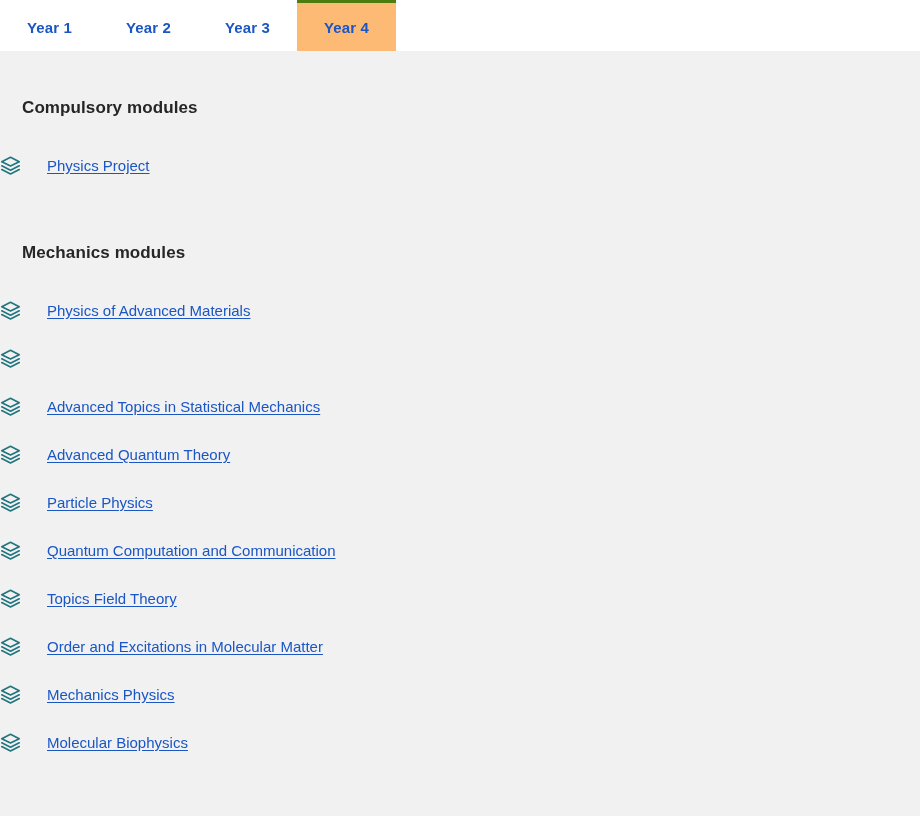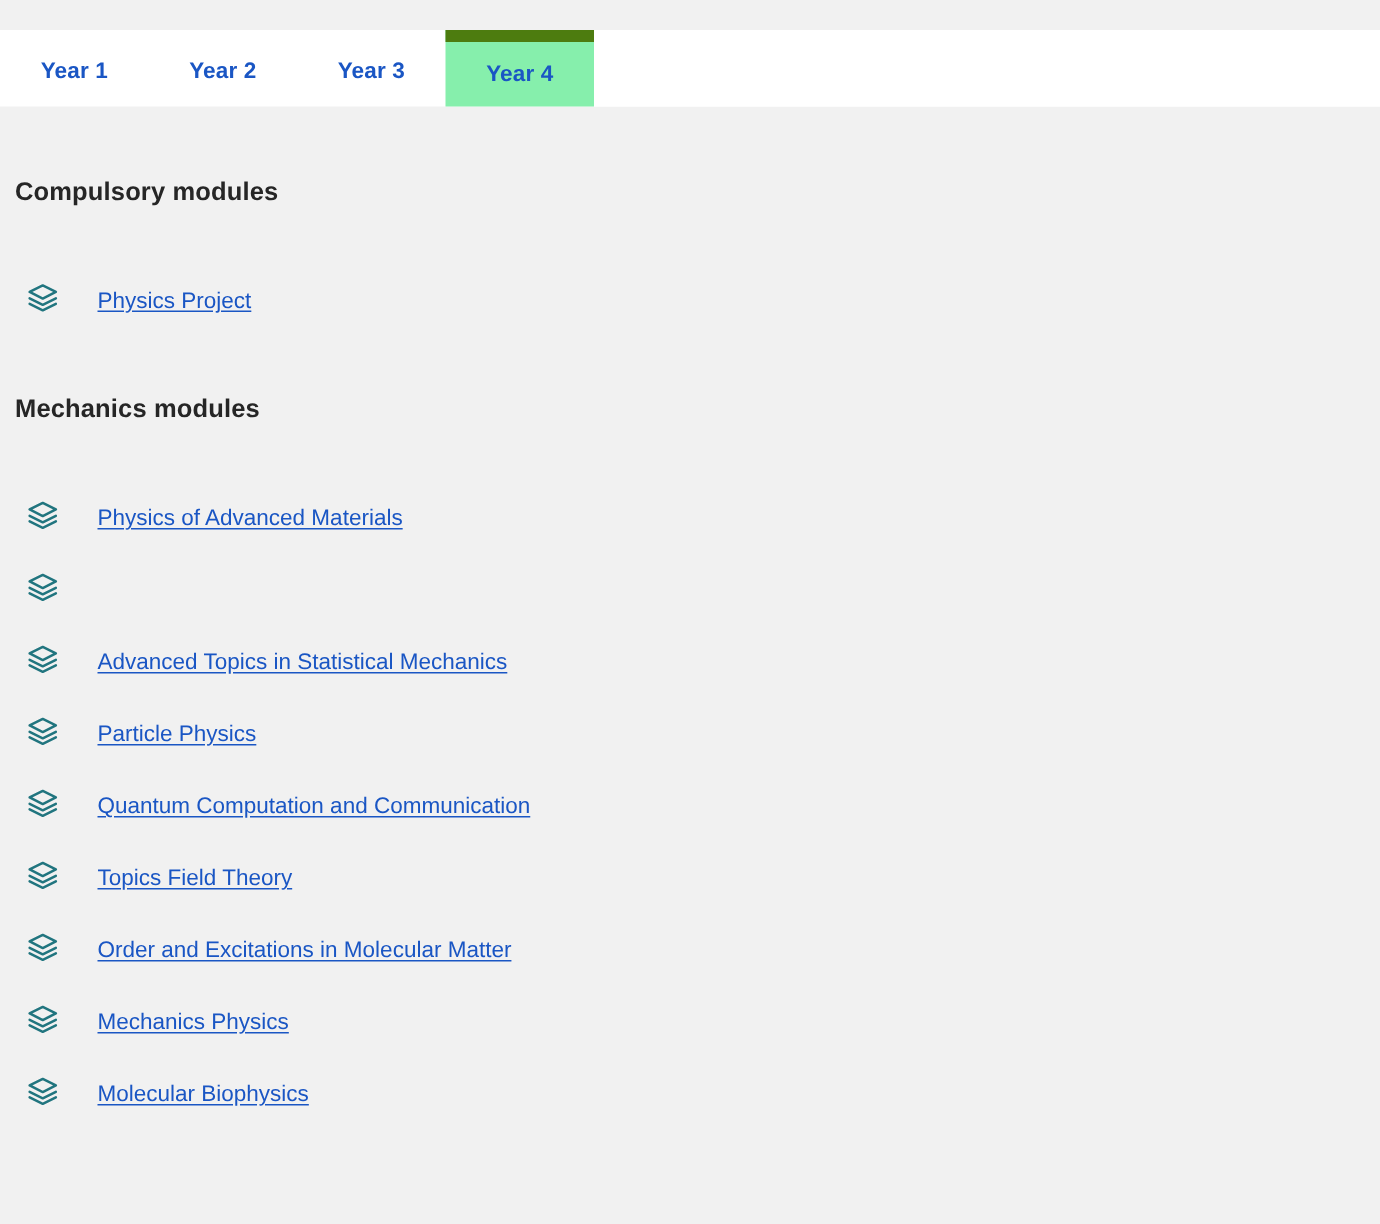--- a/index.html
+++ b/index.html
@@ -14,74 +14,72 @@
     overflow: hidden;
   }
 
   
   .tabbar {
     position: relative;
     height: 51px;
     background: #ffffff;
     display: flex;
     align-items: stretch;
-    margin-top: 20px;
   }
   .tab {
     width: 99px;
     display: flex;
     align-items: center;
     justify-content: center;
     font-size: 15px;
     font-weight: bold;
     color: #1a56c4;
     letter-spacing: 0.1px;
     box-sizing: border-box;
     background: transparent;
     border-top: 3px solid transparent;
     cursor: pointer;
     user-select: none;
   }
   .tab.active {
-    background: #86efac;
-    border-top: 8px solid #4d7c0f;
+    background: #fdba74;
+    border-top: 3px solid #4d7c0f;
   }
   .tabbar-spacer {
     flex: 1 1 auto;
     background: #ffffff;
   }
 
   
   .content {
     background: #f1f1f1;
     padding: 0;
   }
   .section {
     padding: 0;
   }
   .section-heading {
     font-size: 17px;
     font-weight: bold;
     color: #262626;
     letter-spacing: 0.1px;
-    padding-left: 10px;
+    padding-left: 22px;
   }
   .heading-compulsory { padding-top: 33px; }
   .heading-optional   { padding-top: 40px; }
 
   .module-list {
     list-style: none;
     margin: 0;
     padding: 0;
   }
   .module-row {
     height: 48px;
     display: flex;
-    align-items: flex-end;
-    padding-left: 18px;
+    align-items: center;
   }
   .first-row { margin-top: 23px; }
   .opt-first-row { margin-top: 23px; }
 
   .layers-icon {
     width: 21px;
     height: 21px;
     flex: 0 0 21px;
     display: block;
     color: #21757f;
@@ -156,20 +154,28 @@
           <polyline points="2 16.6 12 21.6 22 16.6"></polyline>
         </svg>
         <a class="module-link" href="#">Advanced Topics in Statistical Mechanics</a>
       </li>
       <li class="module-row">
         <svg class="layers-icon" viewBox="0 0 24 24" fill="none" stroke="currentColor" stroke-width="1.9" stroke-linecap="round" stroke-linejoin="round">
           <polygon points="12 2.6 22 7.6 12 12.6 2 7.6 12 2.6"></polygon>
           <polyline points="2 12.4 12 17.4 22 12.4"></polyline>
           <polyline points="2 16.6 12 21.6 22 16.6"></polyline>
         </svg>
+        <a class="module-link" href="#">Advanced Quantum Theory</a>
+      </li>
+      <li class="module-row">
+        <svg class="layers-icon" viewBox="0 0 24 24" fill="none" stroke="currentColor" stroke-width="1.9" stroke-linecap="round" stroke-linejoin="round">
+          <polygon points="12 2.6 22 7.6 12 12.6 2 7.6 12 2.6"></polygon>
+          <polyline points="2 12.4 12 17.4 22 12.4"></polyline>
+          <polyline points="2 16.6 12 21.6 22 16.6"></polyline>
+        </svg>
         <a class="module-link" href="#">Particle Physics</a>
       </li>
       <li class="module-row">
         <svg class="layers-icon" viewBox="0 0 24 24" fill="none" stroke="currentColor" stroke-width="1.9" stroke-linecap="round" stroke-linejoin="round">
           <polygon points="12 2.6 22 7.6 12 12.6 2 7.6 12 2.6"></polygon>
           <polyline points="2 12.4 12 17.4 22 12.4"></polyline>
           <polyline points="2 16.6 12 21.6 22 16.6"></polyline>
         </svg>
         <a class="module-link" href="#">Quantum Computation and Communication</a>
       </li>

